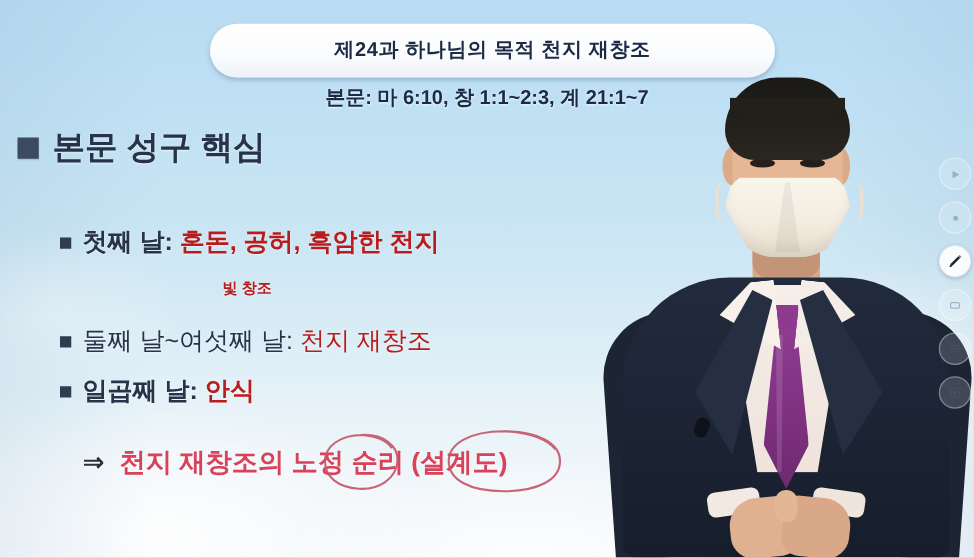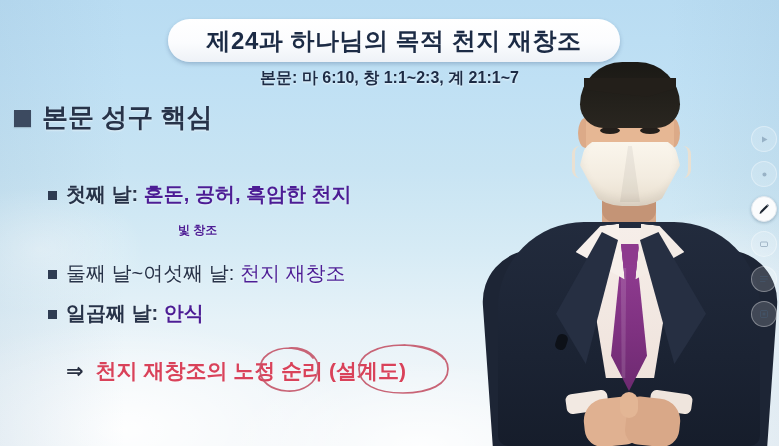--- a/index.html
+++ b/index.html
@@ -43,34 +43,34 @@
 
   
   #title-pill{
     position:absolute;left:168px;top:19px;width:452px;height:43px;
     border-radius:22px;
     background:linear-gradient(180deg,#ffffff 0%,#fbfcfe 55%,#eef2f7 100%);
     box-shadow:0 2px 4px rgba(40,70,110,.28);
     display:flex;align-items:center;justify-content:center;
   }
   #title-pill .t{
-    font-size:24px;font-weight:bold;color:#1c2b45;letter-spacing:.5px;
+    font-size:16px;font-weight:bold;color:#1c2b45;letter-spacing:.5px;
     white-space:nowrap;line-height:1;
   }
   #subtitle{
     position:absolute;left:0;top:68px;width:779px;text-align:center;
     font-size:16px;font-weight:bold;color:#1c2b45;
     text-shadow:0 1px 2px rgba(255,255,255,.75);
   }
 
   
   .line{position:absolute;white-space:nowrap;line-height:1;
         text-shadow:0 1px 2px rgba(255,255,255,.55);}
   .navy{color:#273349;}
-  .blue{color:#4c1d95;}
+  .blue{color:#b91c1c;}
   .red{color:#d9425a;}
 
   .sq-lg{display:inline-block;width:17px;height:17px;background:#3c4a60;
          vertical-align:-1px;margin-right:11px;box-shadow:0 1px 1px rgba(0,0,0,.15);}
   .dia{display:inline-block;width:13px;height:13px;background:#2c3a52;
        transform:rotate(45deg);vertical-align:-1px;margin-right:13px;
        box-shadow:0 0 0 2px rgba(255,255,255,.5);}
   .sq-sm{display:inline-block;width:9px;height:9px;background:#2f3c52;
          vertical-align:1px;margin-right:9px;}
 

